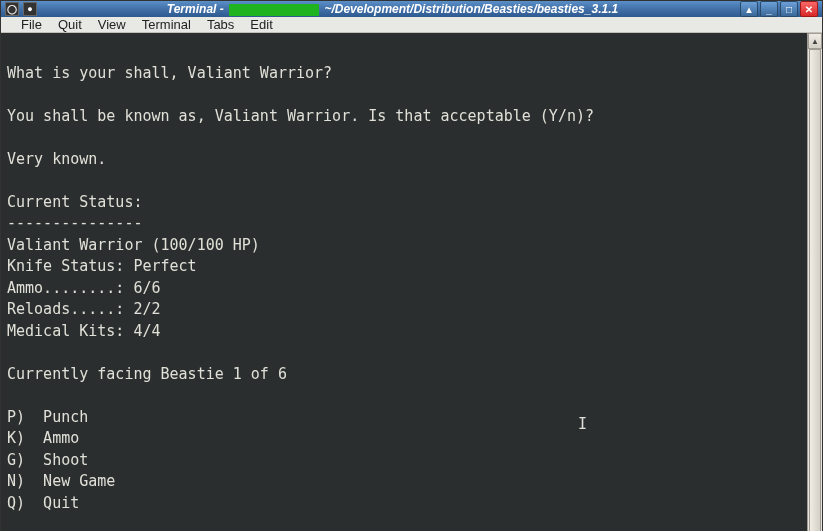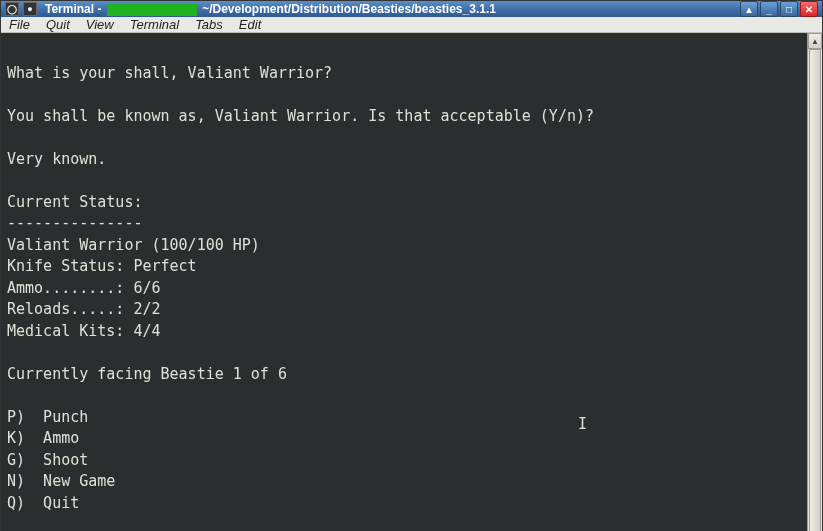--- a/index.html
+++ b/index.html
@@ -38,22 +38,24 @@
   height: 14px;
   background: #333;
   border: 1px solid #666;
   display: flex;
   align-items: center;
   justify-content: center;
   font-size: 9px;
 }
 .title-text {
   flex: 1;
+  text-align: center;
   white-space: nowrap;
   overflow: hidden;
+  font-style: italic;
 }
 .title-redact {
   display: inline-block;
   background: #1fb31f;
   width: 90px;
   height: 12px;
   vertical-align: middle;
   margin: 0 2px;
 }
 .win-controls {
@@ -76,26 +78,25 @@
 }
 .win-btn.close {
   background: linear-gradient(to bottom, #f86868, #d82828);
   border-color: #a01818;
 }
 .menubar {
   height: 24px;
   background: #e8e8e4;
   display: flex;
   align-items: center;
-  padding: 0 8px;
+  padding: 0 20px;
   gap: 16px;
   border-bottom: 1px solid #c0c0b8;
   font-size: 13px;
   color: #222;
-  font-style: italic;
 }
 .menuitem { cursor: pointer; }
 .terminal-wrap {
   flex: 1;
   display: flex;
   background: #2a2e2e;
   position: relative;
 }
 .terminal {
   flex: 1;

